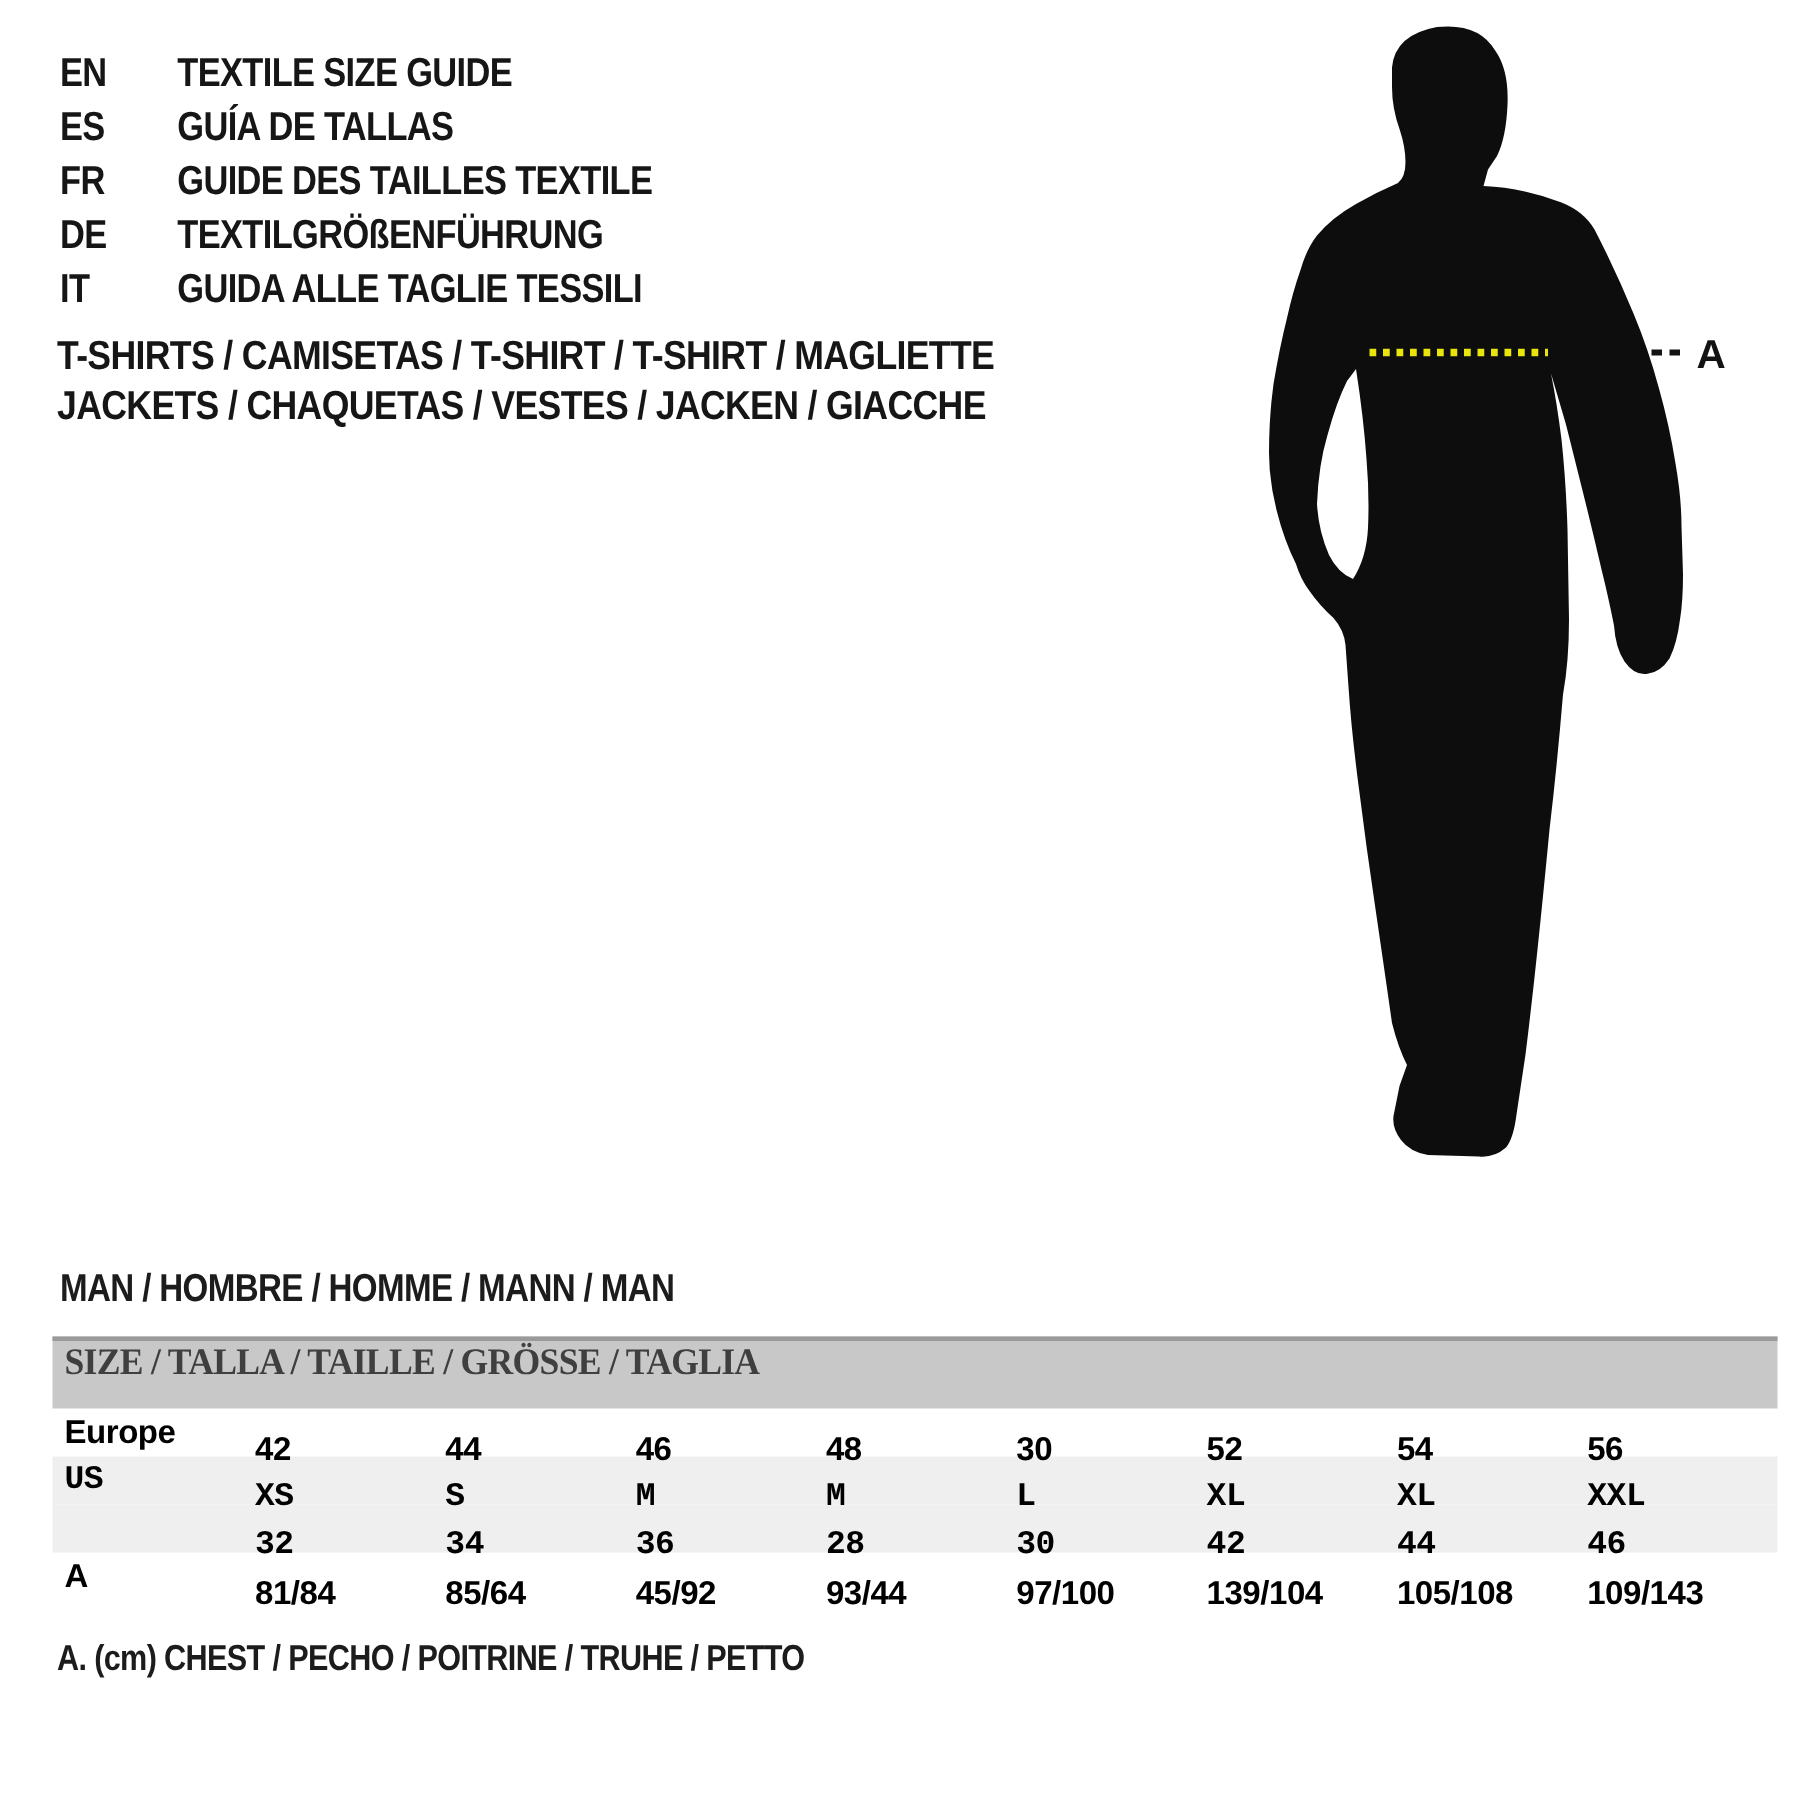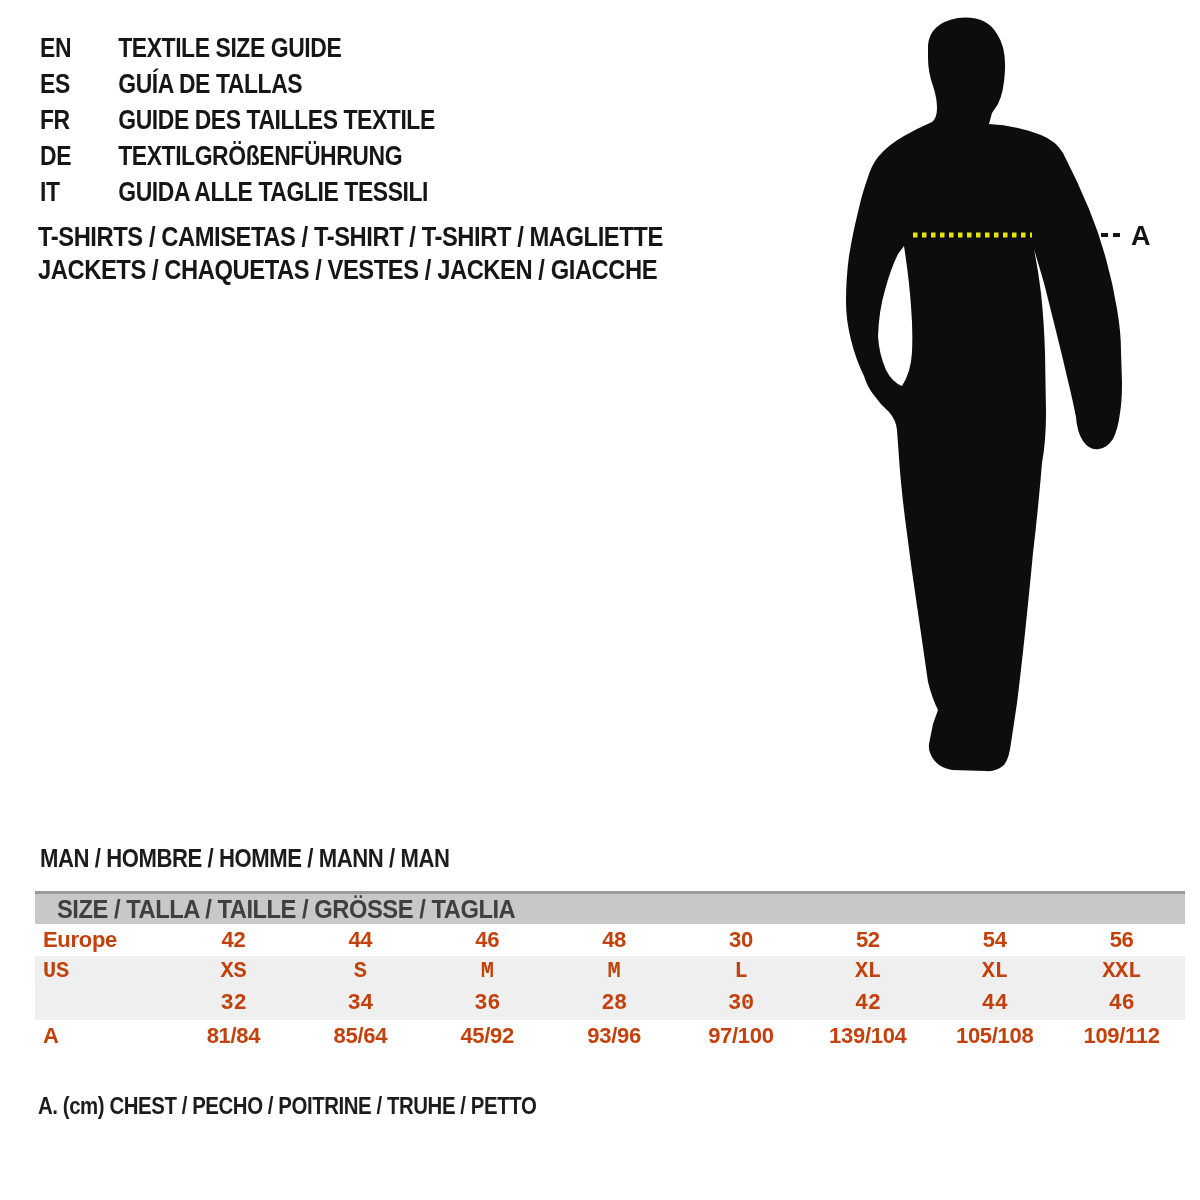--- a/index.html
+++ b/index.html
@@ -17,28 +17,28 @@
 
   
   .figure{position:absolute;left:800px;top:10px;width:400px;height:790px;}
 
   
   .section-title{position:absolute;left:40px;top:843px;font-size:26px;letter-spacing:-0.5px;
                  transform:scaleX(0.85);transform-origin:0 0;white-space:nowrap;color:#1c1c1c;}
 
   
   .size-table{position:absolute;left:35px;top:891px;width:1150px;}
-  .table-header{height:33px;box-sizing:border-box;border-top:3px solid #9a9a9a;
-                background:#c8c8c8;line-height:30px;padding-left:22px;color:#3f3f3f;}
+  .table-header{height:48px;box-sizing:border-box;border-top:3px solid #9a9a9a;
+                background:#c8c8c8;line-height:30px;padding-left:8px;color:#3f3f3f;font-family:Liberation Serif, serif;}
   .table-header span{display:inline-block;font-size:25px;letter-spacing:-0.5px;
                      transform:scaleX(0.95);transform-origin:0 50%;white-space:nowrap;}
-  .t-row{display:flex;height:32px;line-height:32px;font-size:22px;color:#c2410c;letter-spacing:-0.3px;}
+  .t-row{display:flex;height:32px;line-height:32px;font-size:22px;color:#000000;letter-spacing:-0.3px;}
   .t-row.shaded{background:#efefef;font-family:Liberation Mono, monospace;}
   .t-label{flex:0 0 135px;padding-left:8px;box-sizing:border-box;text-align:left;}
-  .t-cell{flex:1 1 0;text-align:center;}
+  .t-cell{flex:1 1 0;margin-top:11px;}
 
   
   .footnote{position:absolute;left:38px;top:1092px;font-size:24px;letter-spacing:-0.5px;
             transform:scaleX(0.85);transform-origin:0 0;white-space:nowrap;color:#1c1c1c;}
 </style>
 </head>
 <body>
 
 <div id="page">
 
@@ -131,23 +131,23 @@
       <div class="t-cell">42</div>
       <div class="t-cell">44</div>
       <div class="t-cell">46</div>
     </div>
 
     <div class="t-row">
       <div class="t-label">A</div>
       <div class="t-cell">81/84</div>
       <div class="t-cell">85/64</div>
       <div class="t-cell">45/92</div>
-      <div class="t-cell">93/96</div>
+      <div class="t-cell">93/44</div>
       <div class="t-cell">97/100</div>
       <div class="t-cell">139/104</div>
       <div class="t-cell">105/108</div>
-      <div class="t-cell">109/112</div>
+      <div class="t-cell">109/143</div>
     </div>
   </div>
 
   <div class="footnote">A. (cm) CHEST / PECHO / POITRINE / TRUHE / PETTO</div>
 
 </div>
 
 </body></html>

